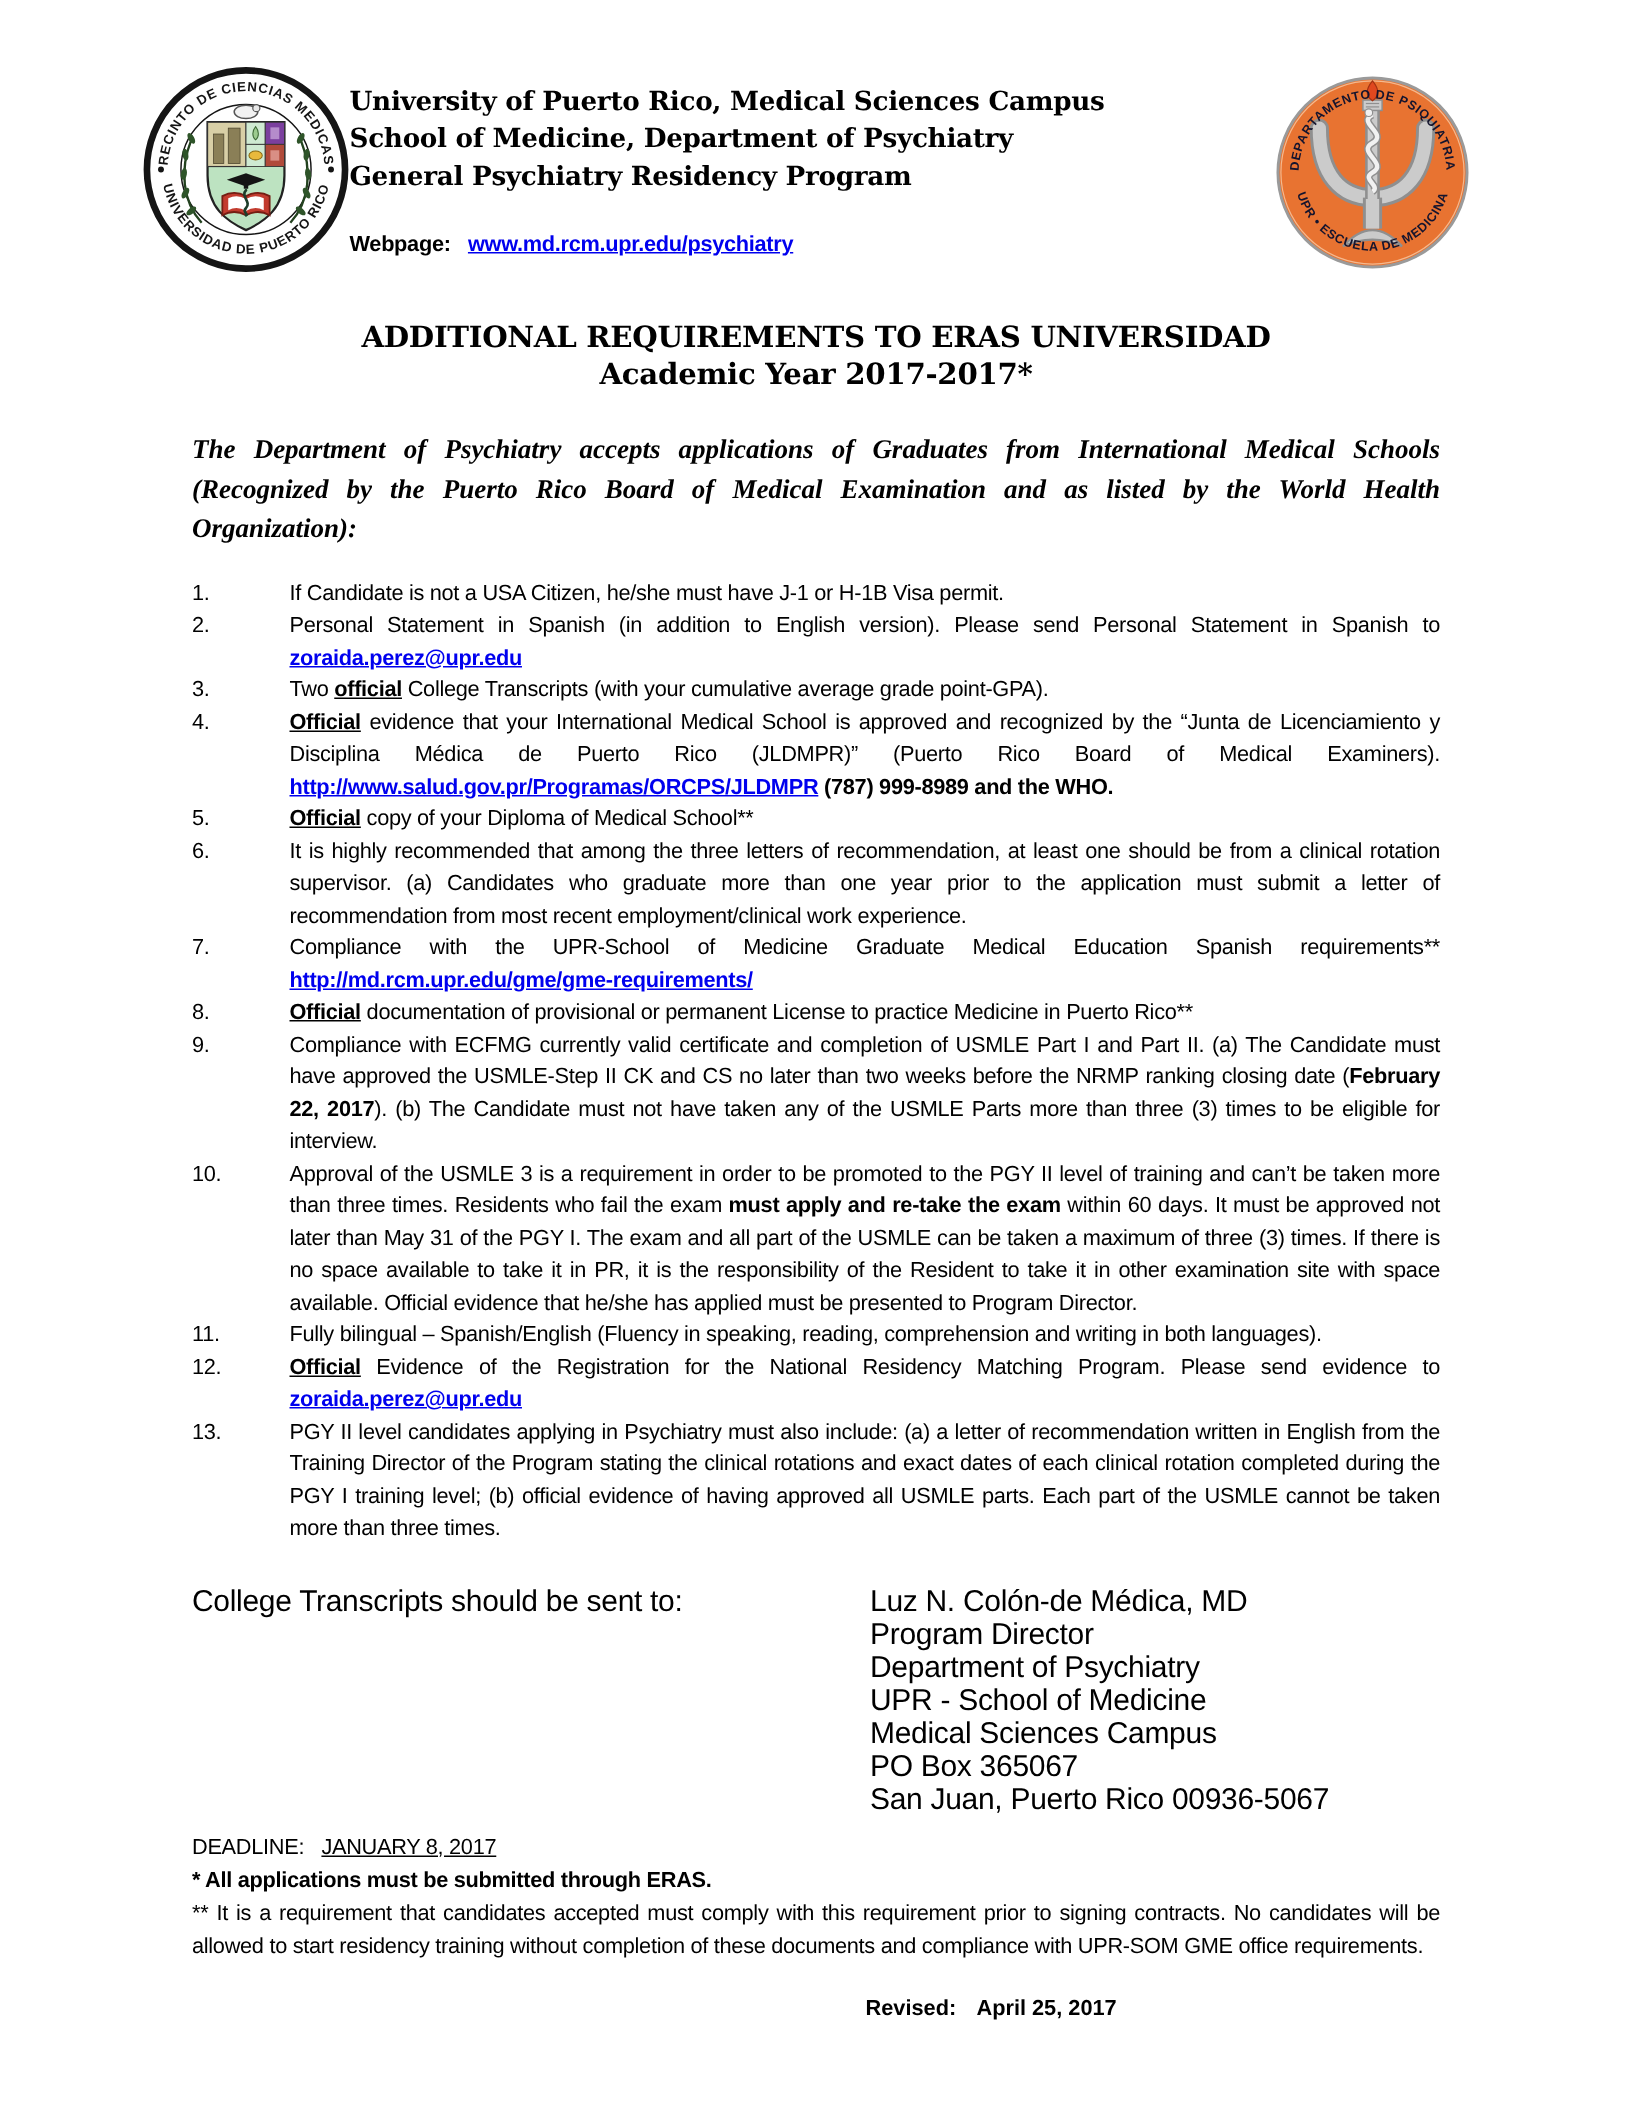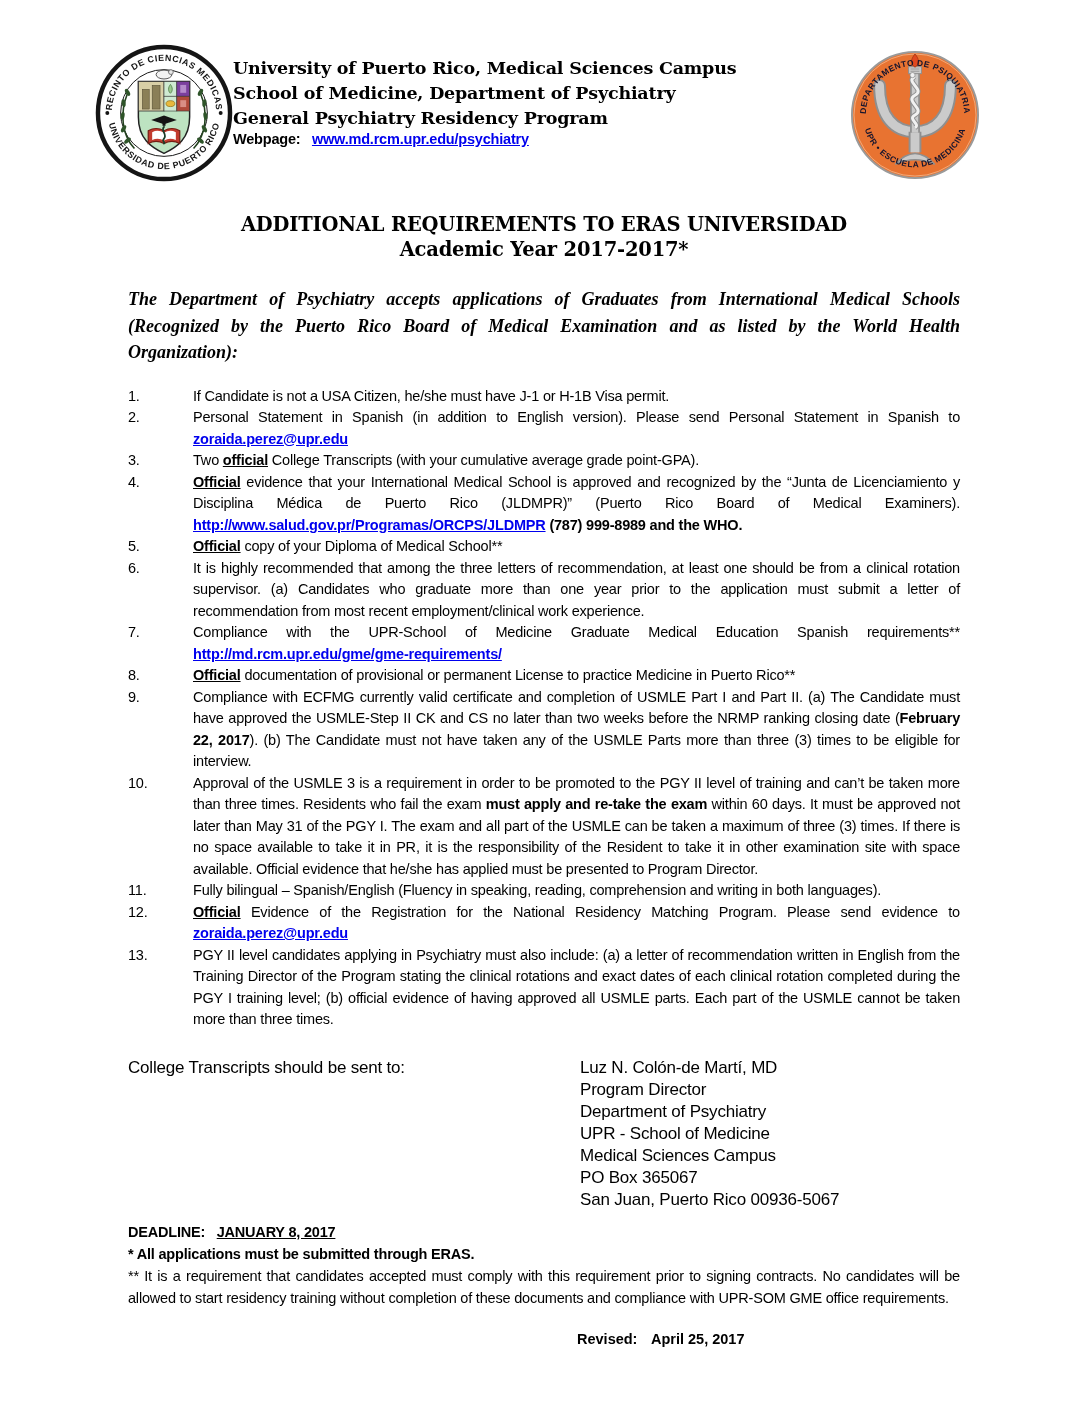--- a/index.html
+++ b/index.html
@@ -11,21 +11,21 @@
   }
   
   .header { display: flex; align-items: flex-start; padding-top: 44px; }
   .seal-left { width: 138px; height: 138px; margin-left: 95px; flex: none; }
   .seal-right { width: 130px; height: 130px; margin-right: 108px; margin-top: 6px; flex: none; }
   .header-center { flex: 1; padding-top: 12px; }
   .header-line {
     font-family: "DejaVu Serif", serif; font-weight: bold;
     font-size: 17.5px; line-height: 25px; letter-spacing: -0.2px;
   }
-  .webpage-line { font-size: 14.5px; font-weight: bold; letter-spacing: -0.2px; }
+  .webpage-line { margin-top: 24px; font-size: 14.5px; font-weight: bold; letter-spacing: -0.2px; }
   .webpage-line .lbl { color: #000; }
   a.bluelink { color: #0000EE; text-decoration: underline; font-weight: bold; cursor: pointer; }
   
   .title-block {
     text-align: center; margin-top: 30px;
     font-family: "DejaVu Serif", serif; font-weight: bold;
     font-size: 19.5px; line-height: 25px; letter-spacing: -0.2px;
   }
   
   .intro {
@@ -34,26 +34,26 @@
     font-size: 18px; line-height: 26.5px;
   }
   
   .req-list { margin: 20px 128px 0 128px; }
   .req { display: flex; }
   .req-num { flex: none; width: 65px; font-size: 14.5px; line-height: 21.5px; letter-spacing: -0.2px; }
   .req-body { flex: 1; text-align: justify; font-size: 14.5px; line-height: 21.5px; letter-spacing: -0.2px; }
   .req-body .b  { font-weight: bold; }
   .req-body .bu { font-weight: bold; text-decoration: underline; }
   
-  .transcripts { display: flex; margin: 26px 128px 0 128px; font-size: 17px; line-height: 22px; letter-spacing: -0.2px; justify-content: flex-end; }
+  .transcripts { display: flex; margin: 26px 128px 0 128px; font-size: 20px; line-height: 22px; letter-spacing: -0.2px; justify-content: flex-end; }
   .transcripts-label { flex: none; width: 452px; }
   .address-block { flex: 1; }
   
   .footer { margin: 10px 128px 0 128px; font-size: 14.5px; line-height: 22px; letter-spacing: -0.2px; }
-  .deadline-line { font-weight: bold; }
+  .deadline-line { font-weight: normal; }
   .deadline-date { text-decoration: underline; }
   .footnote-1 { font-weight: bold; }
   .footnote-2 { text-align: justify; }
   .revised-line { margin: 22px 0 0 577px; font-weight: bold; font-size: 14.5px; }
   .revised-line .gap { display: inline-block; width: 10px; }
 </style>
 </head>
 <body>
 
 <div class="page">
@@ -226,21 +226,21 @@
       </div>
       <div class="req">
         <div class="req-num">13.</div>
         <div class="req-body"><span>PGY II level candidates applying in Psychiatry must also include:  (a) a letter of recommendation written in English from the Training Director of the Program stating the clinical rotations and exact dates of each clinical rotation completed during the PGY I training level; (b) official evidence of having approved all USMLE parts. Each part of the USMLE cannot be taken more than three times.</span></div>
       </div>
     </div>
 
   <div class="transcripts">
     <div class="transcripts-label">College Transcripts should be sent to:</div>
     <div class="address-block">
-        <div>Luz N. Colón-de Martí, MD</div>
+        <div>Luz N. Colón-de Médica, MD</div>
         <div>Program Director</div>
         <div>Department of Psychiatry</div>
         <div>UPR - School of Medicine</div>
         <div>Medical Sciences Campus</div>
         <div>PO Box 365067</div>
         <div>San Juan, Puerto Rico  00936-5067</div>
       </div>
   </div>
 
   <div class="footer">

